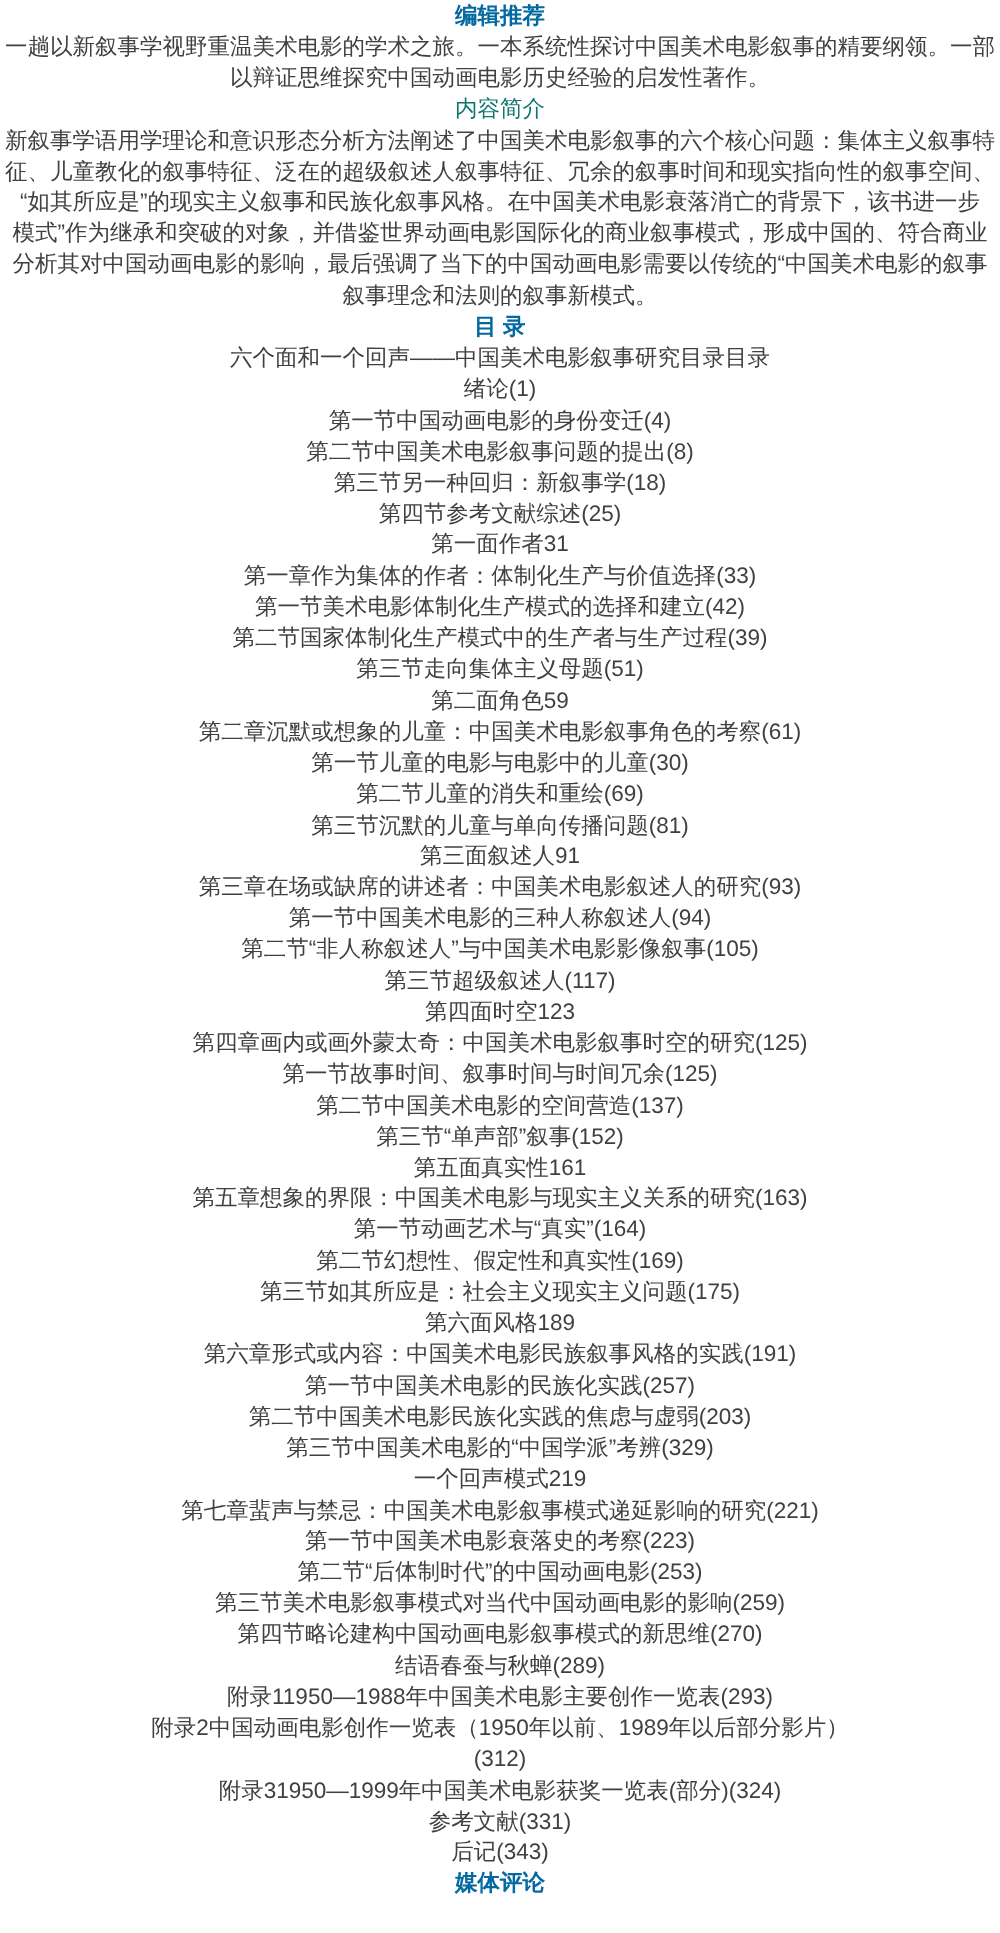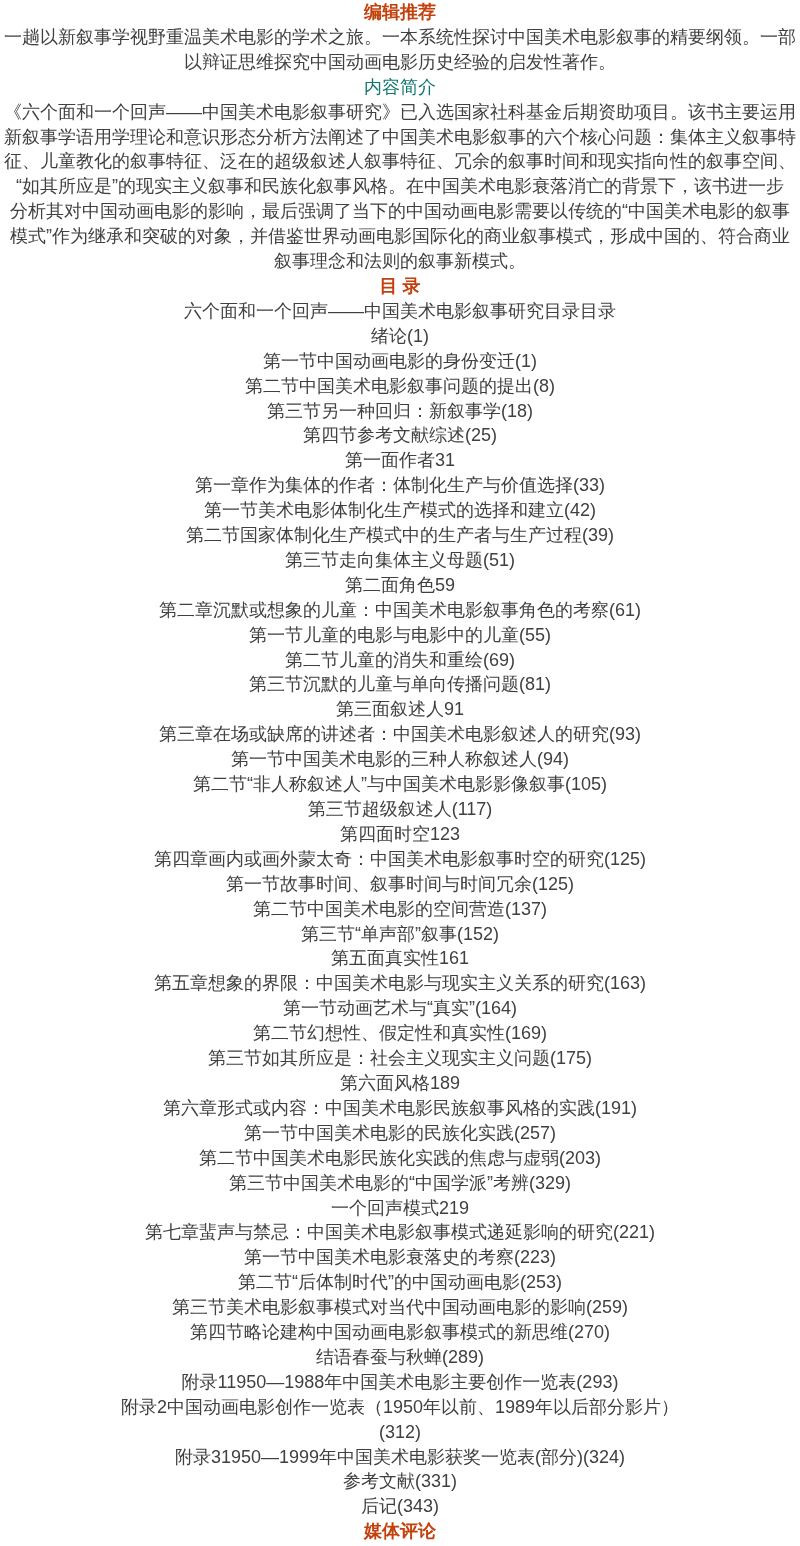--- a/index.html
+++ b/index.html
@@ -18,68 +18,67 @@
     text-align: center;
   }
   .page { width: 100%; }
   section { margin: 0; padding: 0; }
   .hd {
     margin: 0;
     font-size: 18px;
     line-height: 24.9px;
     font-weight: bold;
   }
-  .hd.red { color: #c2410c; }
+  .hd.red { color: #0369a1; }
   .hd.plain { color: #0f766e; font-weight: normal; }
   .para { margin: 0; }
   .para div { margin: 0; padding: 0; }
 </style>
 </head>
 <body>
 
 <div class="page">
 
   <section>
     <h2 class="hd red">编辑推荐</h2>
     <div class="para">
         <div>一趟以新叙事学视野重温美术电影的学术之旅。一本系统性探讨中国美术电影叙事的精要纲领。一部</div>
         <div>以辩证思维探究中国动画电影历史经验的启发性著作。</div>
       </div>
   </section>
 
   <section>
     <h2 class="hd plain">内容简介</h2>
     <div class="para">
-        <div>《六个面和一个回声——中国美术电影叙事研究》已入选国家社科基金后期资助项目。该书主要运用</div>
         <div>新叙事学语用学理论和意识形态分析方法阐述了中国美术电影叙事的六个核心问题：集体主义叙事特</div>
         <div>征、儿童教化的叙事特征、泛在的超级叙述人叙事特征、冗余的叙事时间和现实指向性的叙事空间、</div>
         <div>“如其所应是”的现实主义叙事和民族化叙事风格。在中国美术电影衰落消亡的背景下，该书进一步</div>
+        <div>模式”作为继承和突破的对象，并借鉴世界动画电影国际化的商业叙事模式，形成中国的、符合商业</div>
         <div>分析其对中国动画电影的影响，最后强调了当下的中国动画电影需要以传统的“中国美术电影的叙事</div>
-        <div>模式”作为继承和突破的对象，并借鉴世界动画电影国际化的商业叙事模式，形成中国的、符合商业</div>
         <div>叙事理念和法则的叙事新模式。</div>
       </div>
   </section>
 
   <section>
     <h2 class="hd red">目 录</h2>
     <div class="para">
         <div>六个面和一个回声——中国美术电影叙事研究目录目录</div>
         <div>绪论(1)</div>
-        <div>第一节中国动画电影的身份变迁(1)</div>
+        <div>第一节中国动画电影的身份变迁(4)</div>
         <div>第二节中国美术电影叙事问题的提出(8)</div>
         <div>第三节另一种回归：新叙事学(18)</div>
         <div>第四节参考文献综述(25)</div>
         <div>第一面作者31</div>
         <div>第一章作为集体的作者：体制化生产与价值选择(33)</div>
         <div>第一节美术电影体制化生产模式的选择和建立(42)</div>
         <div>第二节国家体制化生产模式中的生产者与生产过程(39)</div>
         <div>第三节走向集体主义母题(51)</div>
         <div>第二面角色59</div>
         <div>第二章沉默或想象的儿童：中国美术电影叙事角色的考察(61)</div>
-        <div>第一节儿童的电影与电影中的儿童(55)</div>
+        <div>第一节儿童的电影与电影中的儿童(30)</div>
         <div>第二节儿童的消失和重绘(69)</div>
         <div>第三节沉默的儿童与单向传播问题(81)</div>
         <div>第三面叙述人91</div>
         <div>第三章在场或缺席的讲述者：中国美术电影叙述人的研究(93)</div>
         <div>第一节中国美术电影的三种人称叙述人(94)</div>
         <div>第二节“非人称叙述人”与中国美术电影影像叙事(105)</div>
         <div>第三节超级叙述人(117)</div>
         <div>第四面时空123</div>
         <div>第四章画内或画外蒙太奇：中国美术电影叙事时空的研究(125)</div>
         <div>第一节故事时间、叙事时间与时间冗余(125)</div>

